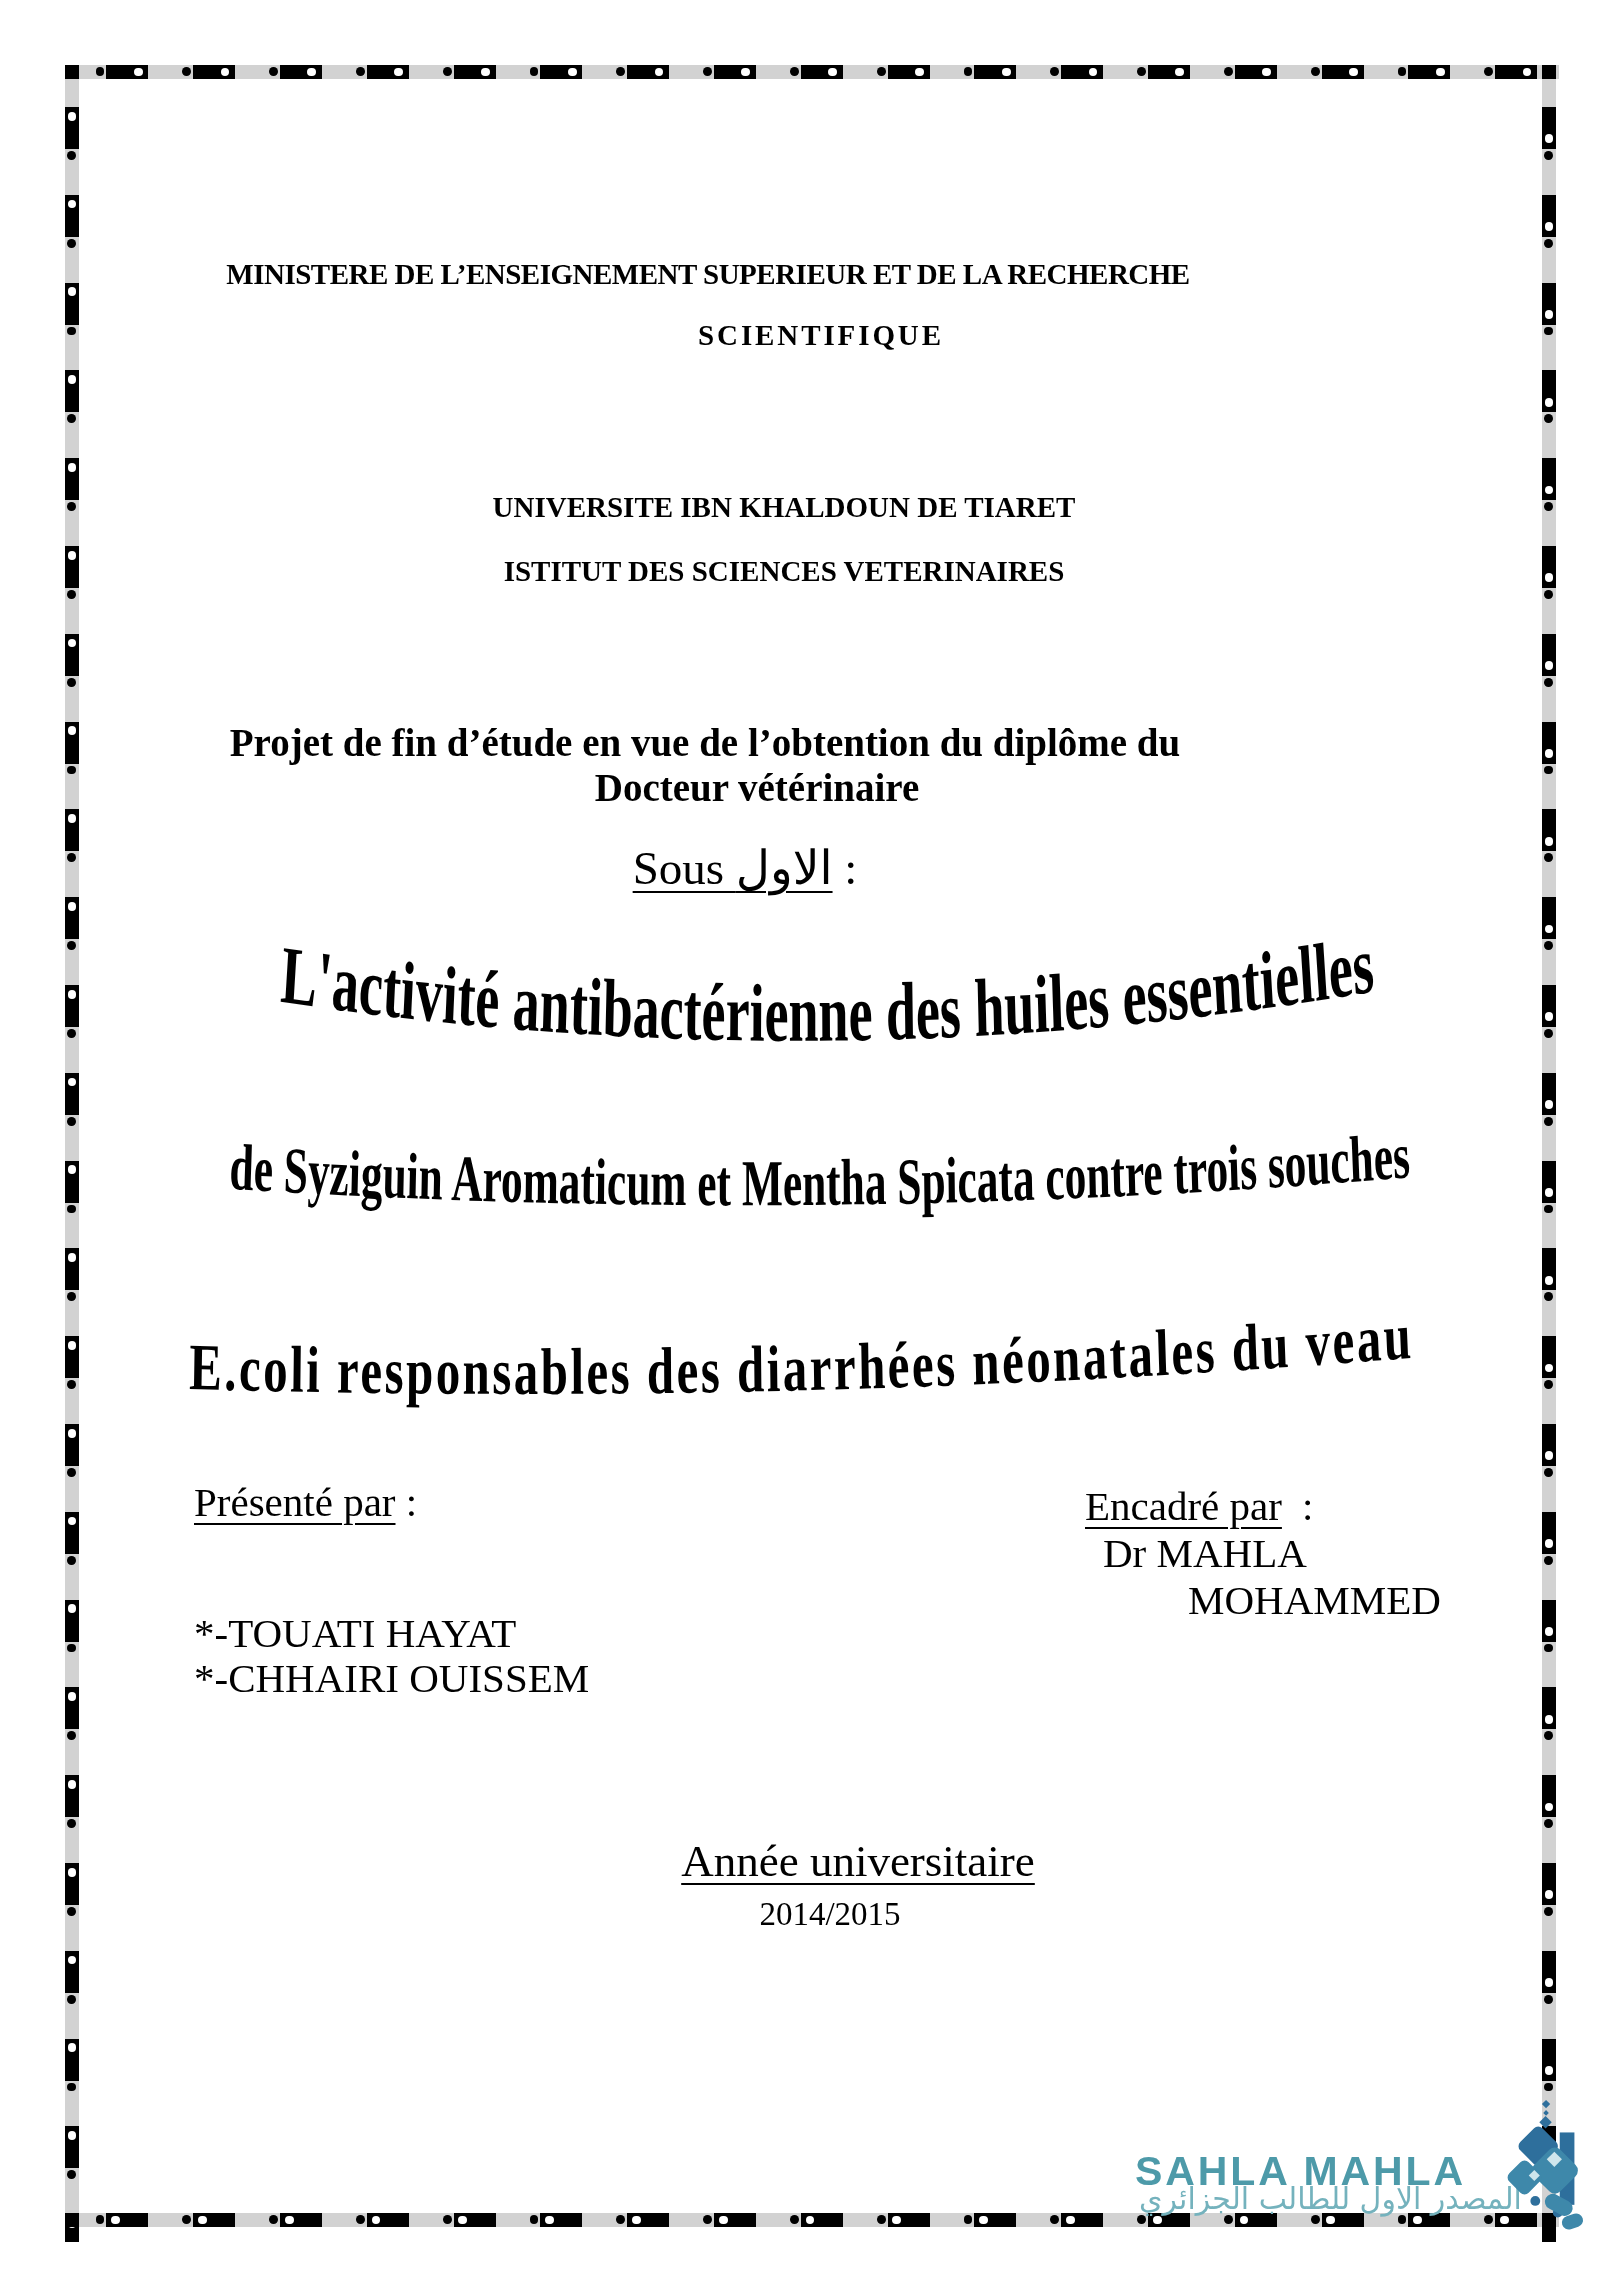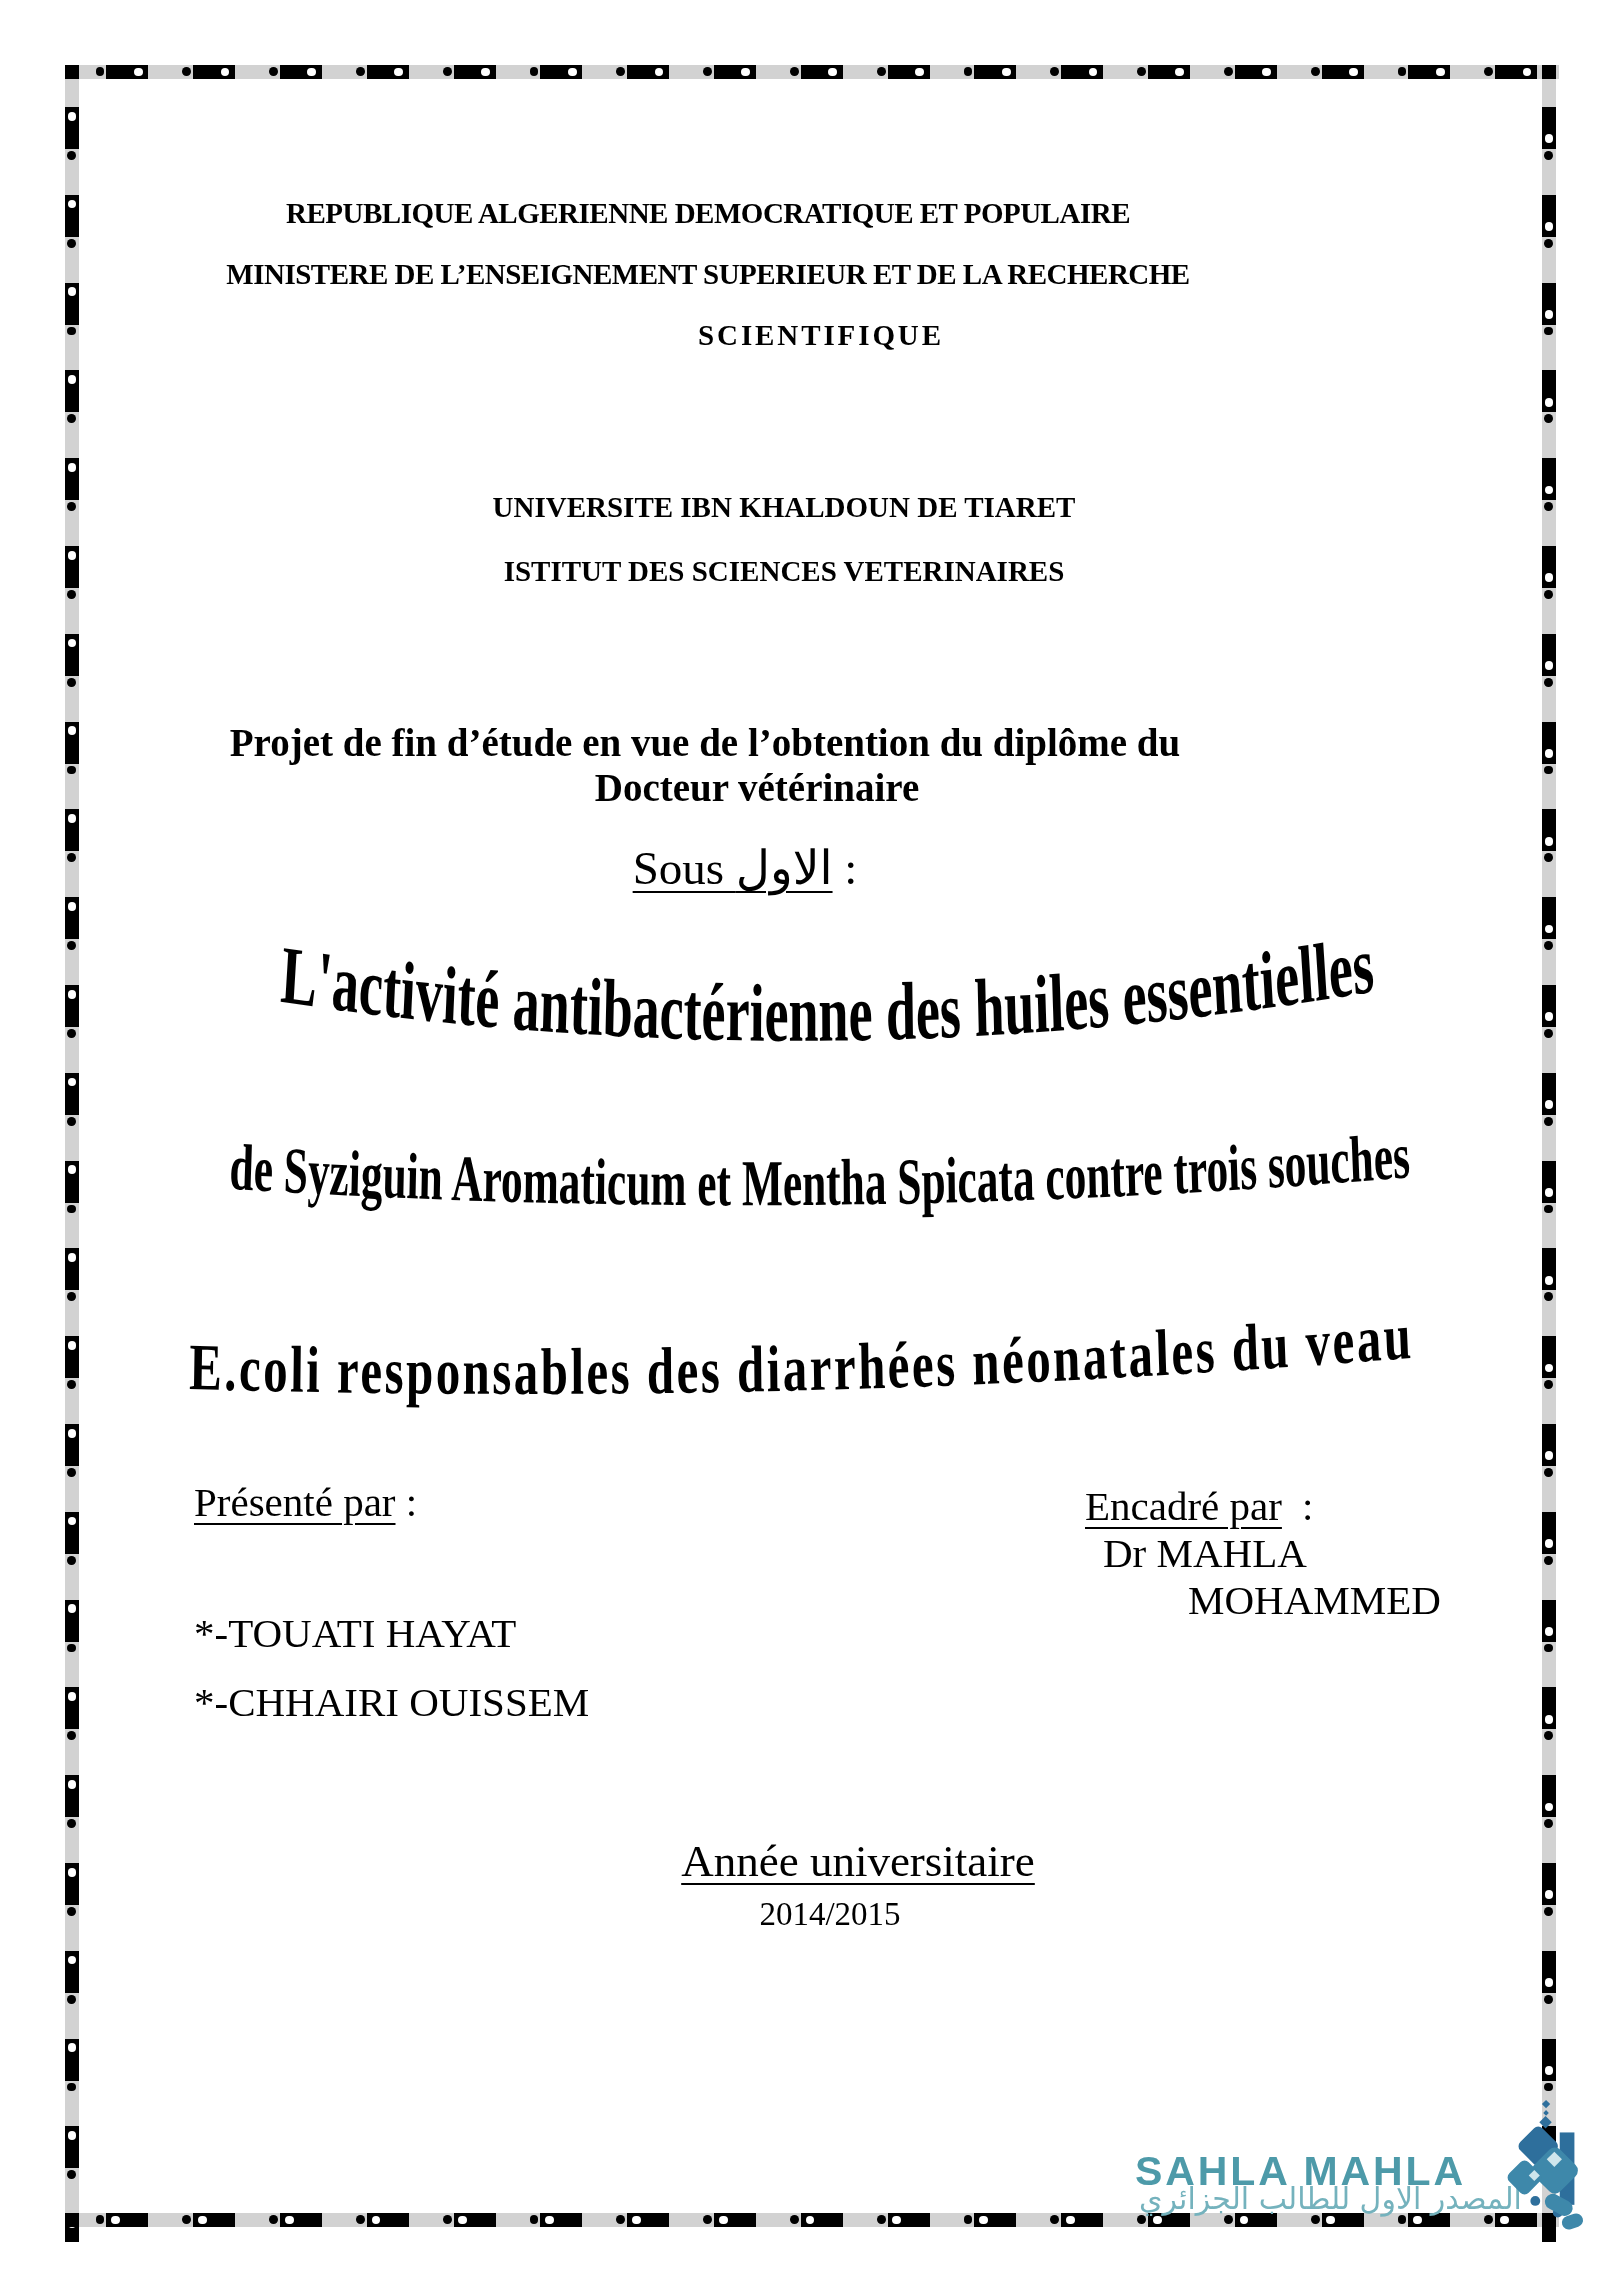--- a/index.html
+++ b/index.html
@@ -372,21 +372,20 @@
         <span class="wdot" style="left: 2.5px; top: 27.4px;"></span>
       </span>
       <span class="bdot" style="width: 8.8px; height: 8.8px; margin-bottom: 35px;"></span>
       <span class="bbar" style="width: 13.7px; height: 42px; margin-bottom: 2px;"></span>
     </div>
   <div class="corner" style="left:65px;top:65px;"></div>
   <div class="corner" style="left:1542px;top:65px;"></div>
   <div class="corner" style="left:65px;top:2213px;"></div>
   <div class="corner" style="left:1542px;top:2213px;"></div>
 
-  <div class="abs ctr b hline" style="left:708px;top:199px;">REPUBLIQUE ALGERIENNE DEMOCRATIQUE ET POPULAIRE</div>
   <div class="abs ctr b hline" style="left:708px;top:260px;">MINISTERE DE L’ENSEIGNEMENT SUPERIEUR ET DE LA RECHERCHE</div>
   <div class="abs ctr b hline" style="left:821px;top:321px;letter-spacing:2.9px;">SCIENTIFIQUE</div>
 
   <div class="abs ctr b uline" style="left:784px;top:557px;">ISTITUT DES SCIENCES VETERINAIRES</div>
   <div class="abs ctr b uline" style="left:784px;top:493px;">UNIVERSITE IBN KHALDOUN DE TIARET</div>
 
   <div class="abs ctr b pline" style="left:705px;top:723px;">Projet de fin d’étude en vue de l’obtention du diplôme du</div>
   <div class="abs ctr b pline" style="left:757px;top:768px;">Docteur vétérinaire</div>
 
   <div class="abs ctr" style="left:745px;top:845px;font-size:47px;">
@@ -430,21 +429,21 @@
     <span class="u">Présenté par</span><span> :</span>
   </div>
 
   <div class="abs body42" style="left:1085px;top:1486px;">
     <span class="u" style="padding-right:9.8px;">Encadré par</span><span> :</span>
   </div>
   <div class="abs body42" style="left:1103px;top:1533px;">Dr MAHLA</div>
   <div class="abs body42" style="left:1188px;top:1580px;">MOHAMMED</div>
 
   <div class="abs body42" style="left:194px;top:1613px;">*-TOUATI HAYAT</div>
-  <div class="abs body42" style="left:194px;top:1658px;margin-top:24px;">*-CHHAIRI OUISSEM</div>
+  <div class="abs body42" style="left:194px;top:1658px;">*-CHHAIRI OUISSEM</div>
 
   <div class="abs ctr u" style="left:858px;top:1839px;font-size:45px;">Année universitaire</div>
   <div class="abs ctr" style="left:830px;top:1898px;font-size:33px;">2014/2015</div>
 
   <div class="abs brand" style="left:1135px;top:2151px;">SAHLA MAHLA</div>
   <div class="abs tagline" style="left:1139px;top:2184px;">المصدر الاول للطالب الجزائري</div>
 
   <svg class="abs" style="left:1503px;top:2099px;z-index:4;" width="90" height="152" viewBox="0 0 92 155">
     <rect x="41" y="2" width="6" height="6" transform="rotate(45 44 5)" fill="#2e6f9c"></rect>
     <rect x="42" y="12" width="4" height="4" transform="rotate(45 44 14)" fill="#2e6f9c"></rect>

